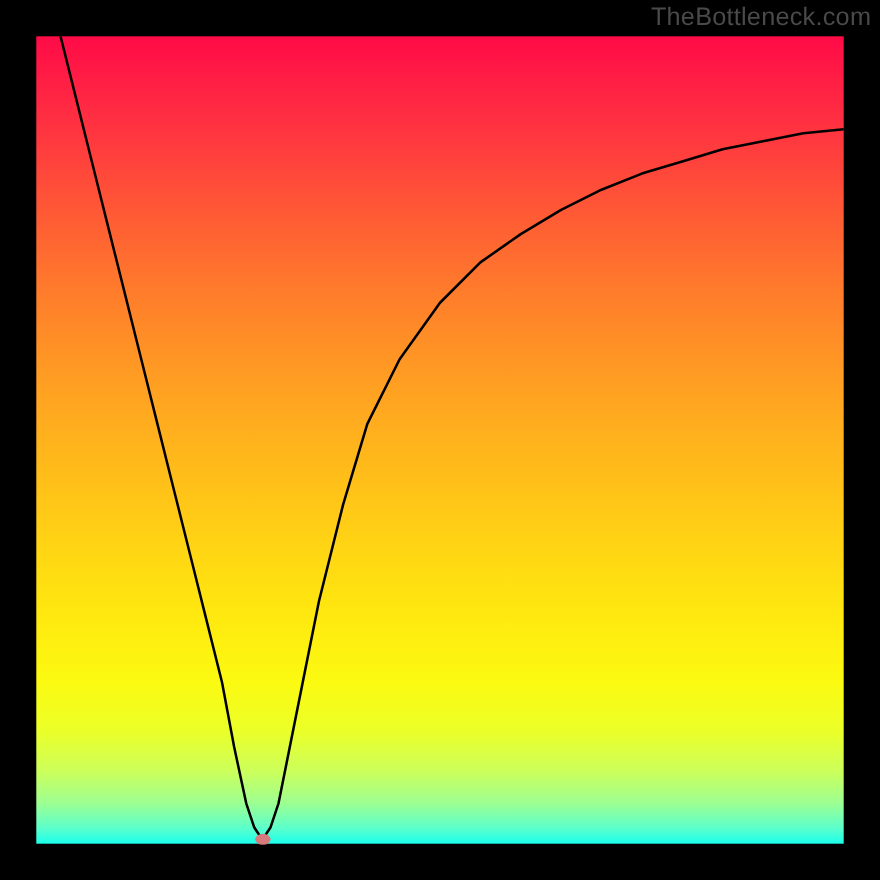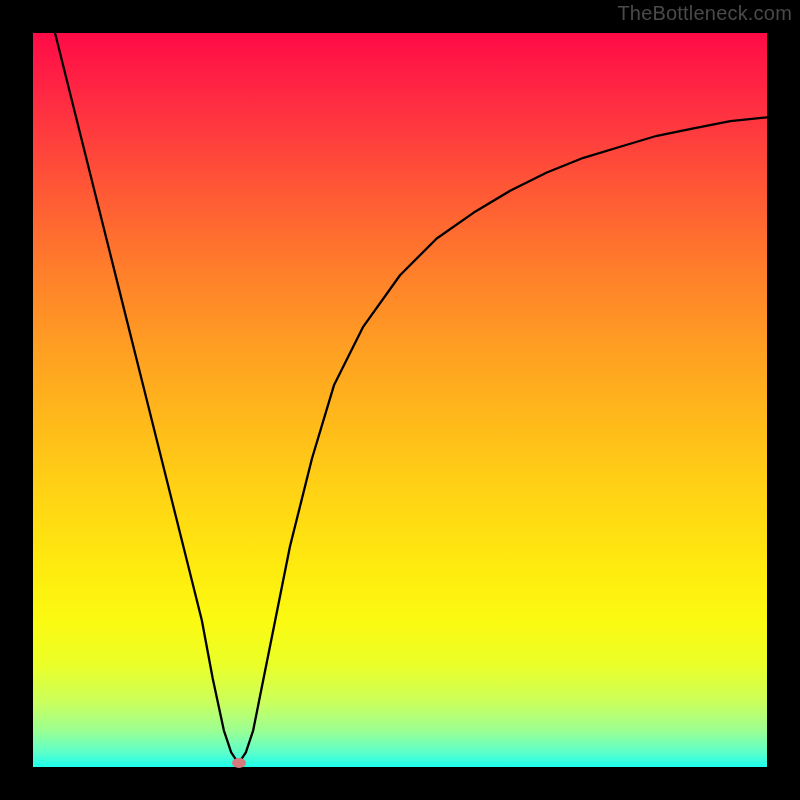--- a/index.html
+++ b/index.html
@@ -37,21 +37,21 @@
       #9cff92 95%,
       #5dffca 98%,
       #1cffec 100%
     );
   }
   .watermark {
     position: absolute;
     top: 2px;
     right: 8px;
     color: #4a4a4a;
-    font-size: 20px;
+    font-size: 23px;
     font-weight: 500;
     letter-spacing: 0.2px;
     font-family: Arial, Helvetica, sans-serif;
     margin-left: 17px;
   }
   svg.curve {
     position: absolute;
     left: 0;
     top: 0;
     width: 734px;

